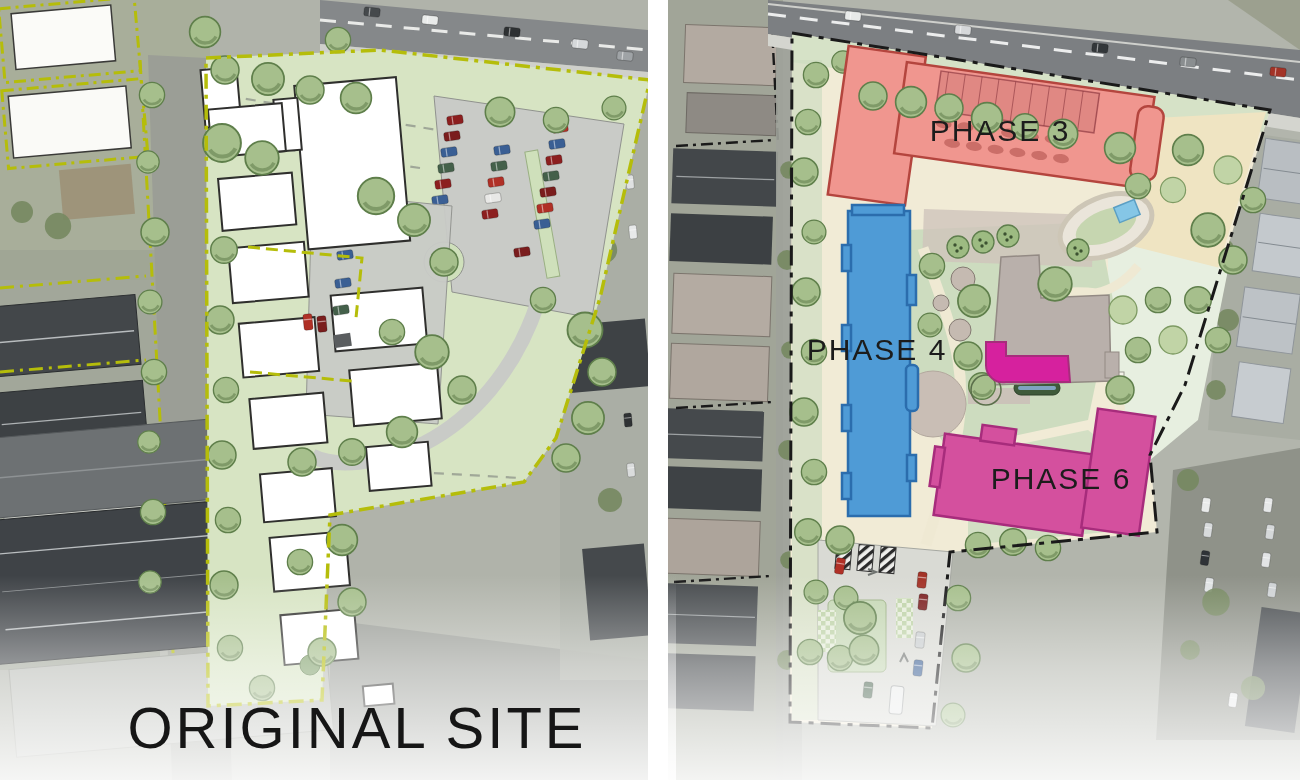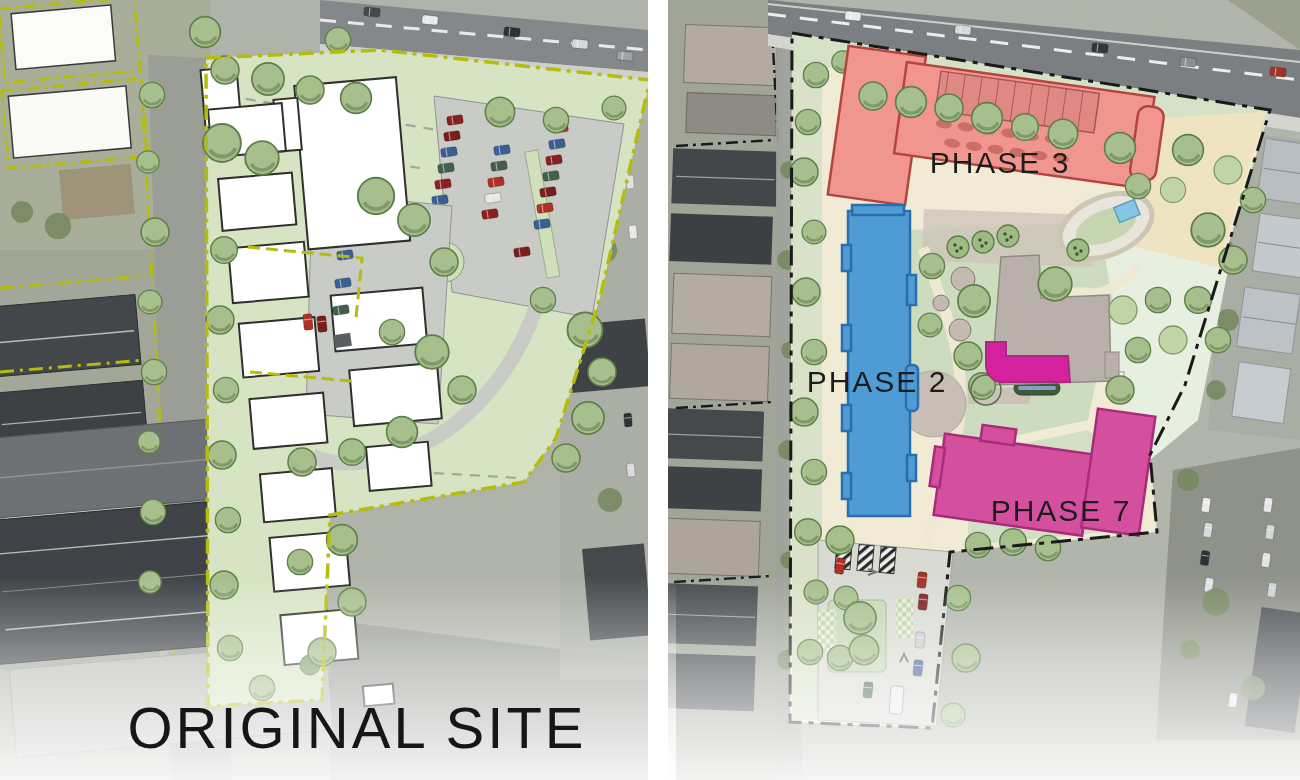--- a/index.html
+++ b/index.html
@@ -8,21 +8,21 @@
   .panel{position:absolute;top:0;height:780px;overflow:hidden;}
   #panel-original{left:0;width:676px;}
   #panel-future{left:668px;width:632px;}
   .divider{position:absolute;left:648px;top:0;width:20px;height:780px;background:#ffffff;z-index:5;}
   svg{display:block;}
   .fade{position:absolute;left:0;bottom:0;width:100%;height:205px;z-index:6;pointer-events:none;
         background:linear-gradient(to bottom, rgba(255,255,255,0) 0%, rgba(255,255,255,.45) 45%, rgba(255,255,255,.88) 100%);}
   .site-title{position:absolute;transform:translate(-50%,-50%);z-index:7;white-space:nowrap;
         font-weight:300;font-size:58px;letter-spacing:3px;color:#161616;}
   .phase-label{position:absolute;transform:translate(-50%,-50%);z-index:4;white-space:nowrap;
-        font-weight:300;font-size:30px;letter-spacing:2px;color:#1c1c1c;margin-top:32px;}
+        font-weight:300;font-size:30px;letter-spacing:2px;color:#1c1c1c;}
 </style>
 </head>
 <body>
 
 <div id="stage">
 
   <div class="panel" id="panel-original">
     <svg width="648" height="780" viewBox="0 0 648 780">
       <defs>
         <g id="t">
@@ -545,17 +545,17 @@
           <rect x="148" y="-10" width="58" height="120"></rect>
           <rect x="36" y="22" width="34" height="16"></rect>
           <rect x="-8" y="50" width="10" height="40"></rect>
         </g>
 
         <path d="M124,33 L602,110 L517,385 L482,455 L489,532 L282,552 L264,728 L122,722 Z" fill="none" stroke="#1a1a1a" stroke-width="3" stroke-dasharray="20 7 5 7"></path>
       </g>
     </svg>
     <div class="fade"></div>
     <div class="phase-label" style="left:332px;top:131px;">PHASE 3</div>
-    <div class="phase-label" style="left:209px;top:350px;">PHASE 2</div>
-    <div class="phase-label" style="left:393px;top:479px;">PHASE 7</div>
+    <div class="phase-label" style="left:209px;top:350px;">PHASE 4</div>
+    <div class="phase-label" style="left:393px;top:479px;">PHASE 6</div>
   </div>
 
 </div>
 
 </body></html>

